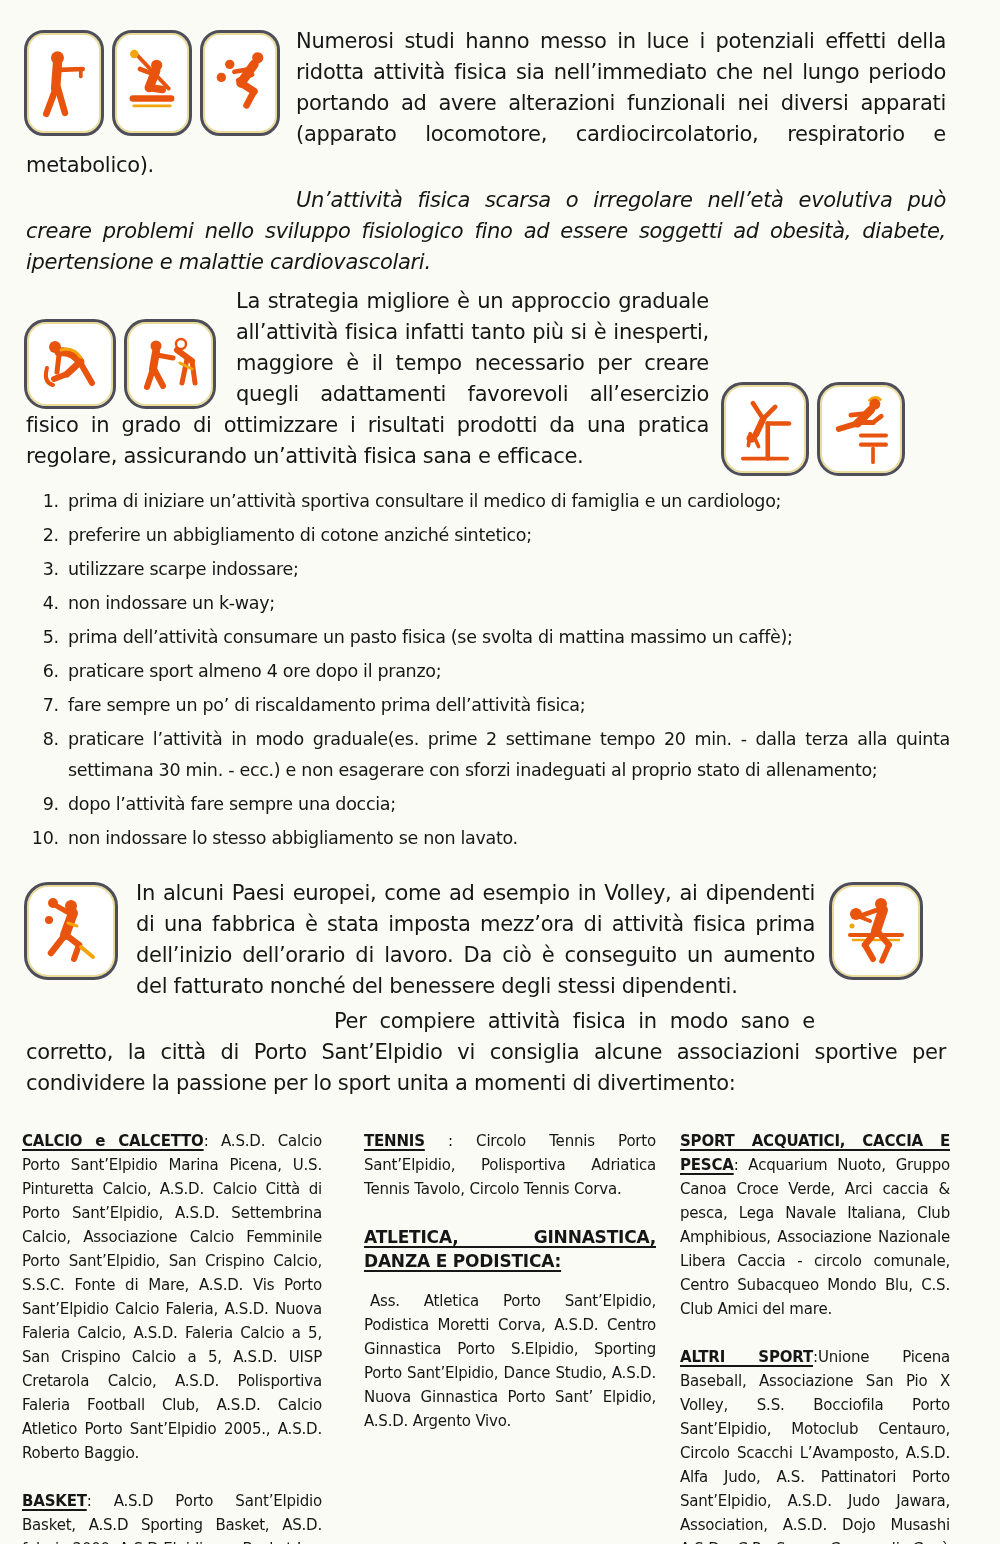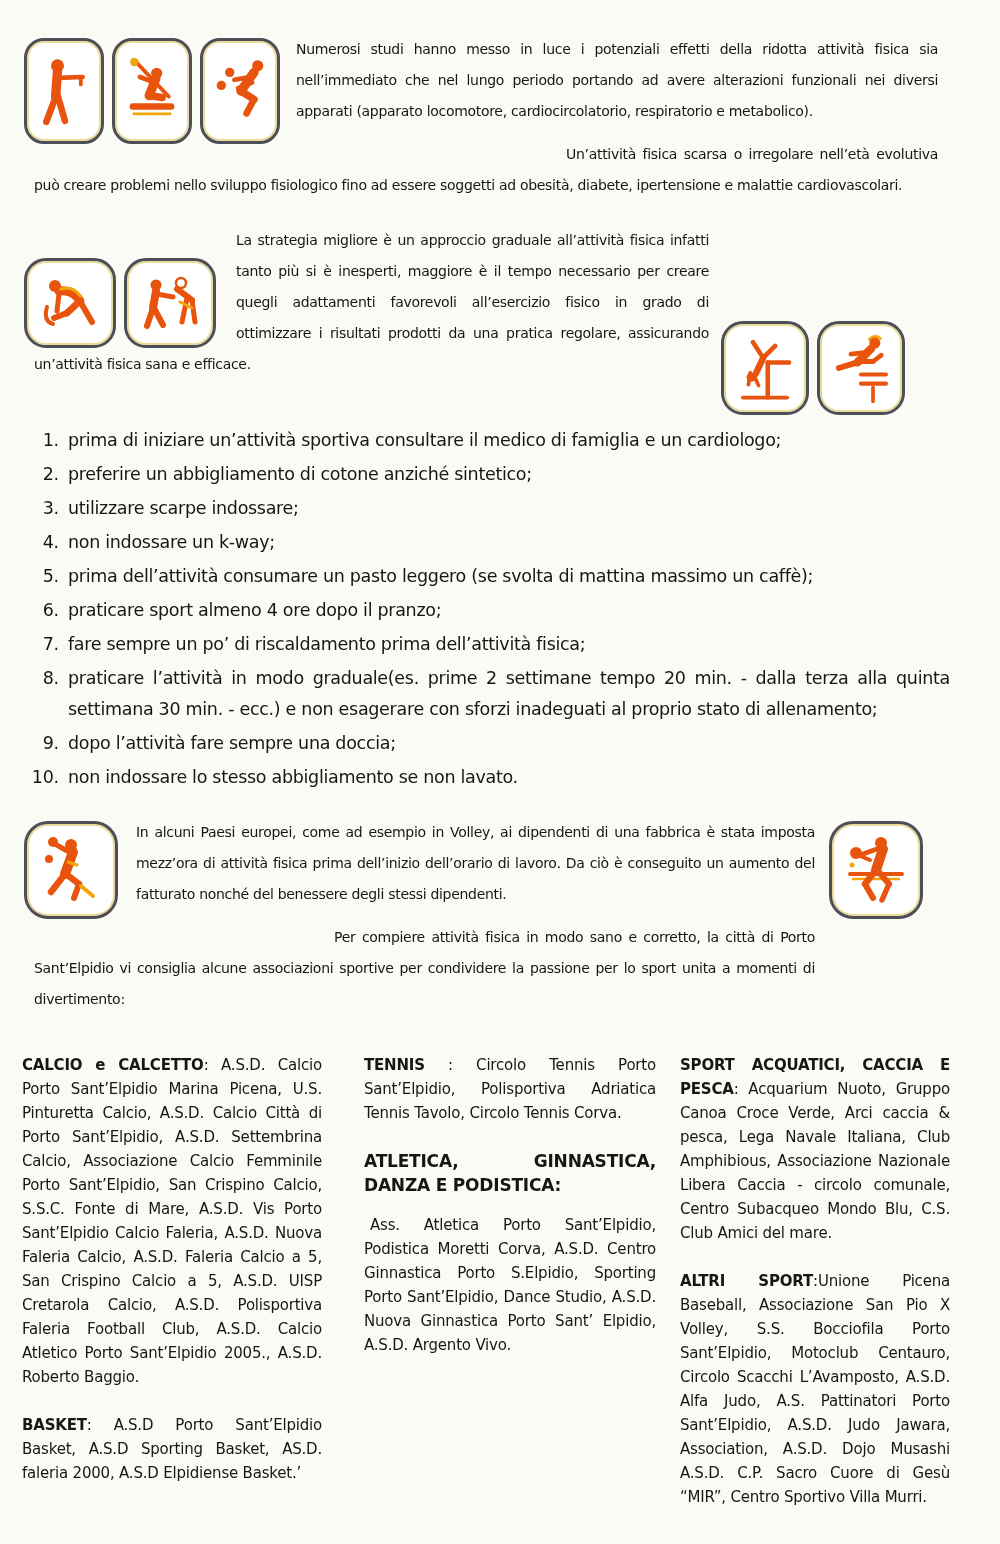--- a/index.html
+++ b/index.html
@@ -4,22 +4,22 @@
 <style>
   html,body{margin:0;padding:0;}
   body{
     width:1000px;min-height:1544px;background:#fbfbf5;
     font-family:"DejaVu Sans","Liberation Sans",sans-serif;
     color:#161616;
   }
   .page{position:relative;box-sizing:border-box;width:1000px;min-height:1544px;
         padding:22px 50px 10px 22px;}
   
-  p{margin:12px;font-size:14px;line-height:31px;text-align:justify;letter-spacing:-0.3px;}
-  .ind-270{text-indent:270px;}
+  p{margin:4px;font-size:21px;line-height:31px;text-align:justify;letter-spacing:-0.3px;}
+  .ind-270{text-indent:270px;font-style:italic;}
   .ind-215{text-indent:215px;}
   .ind-198{text-indent:198px;}
   .clear{clear:both;height:0;}
   
   .tilegroup{display:flex;gap:8px;}
   .fl{float:left;}
   .fr{float:right;}
   .g1{margin:4px 16px 6px 2px;}
   .g2{margin:33px 20px 0 2px;}
   .g3{margin:96px 45px 0 12px;}
@@ -39,21 +39,21 @@
               text-align:justify;letter-spacing:-0.3px;}
   
   .blk{margin-top:24px;}
   
   .cols{display:flex;margin-top:26px;}
   .col{box-sizing:border-box;}
   .col1{width:300px;margin-right:42px;}
   .col2{width:292px;margin-right:24px;}
   .col3{flex:1;}
   .col p{font-size:15px;line-height:24px;letter-spacing:-0.2px;margin:0 0 24px 0;}
-  .colhead{font-weight:bold;
+  .colhead{font-weight:bold;text-decoration:underline;
            text-decoration-thickness:2px;text-underline-offset:3px;}
   .colhead.block{display:block;font-size:17px;line-height:24px;text-align:justify;
                  letter-spacing:-0.2px;margin-bottom:2px;}
   .col p.afterhead{margin-top:16px;text-indent:6px;}
 </style>
 </head>
 <body>
 
 <div class="page">
 
@@ -159,21 +159,21 @@
     </div>
     <p>La strategia migliore è un approccio graduale all’attività fisica infatti tanto più si è inesperti, maggiore è il tempo necessario per creare quegli adattamenti favorevoli all’esercizio fisico in grado di ottimizzare i risultati prodotti da una pratica regolare, assicurando un’attività fisica sana e efficace.</p>
   </section>
   <div class="clear"></div>
 
   <ol class="rules">
     <li>prima di iniziare un’attività sportiva consultare il medico di famiglia e un cardiologo;</li>
     <li>preferire un abbigliamento di cotone  anziché sintetico;</li>
     <li>utilizzare scarpe indossare;</li>
     <li>non indossare un k-way;</li>
-    <li>prima dell’attività consumare un pasto leggero (se svolta di mattina massimo un caffè);</li>
+    <li>prima dell’attività consumare un pasto fisica (se svolta di mattina massimo un caffè);</li>
     <li>praticare sport almeno 4 ore dopo il pranzo;</li>
     <li>fare sempre un po’ di riscaldamento prima dell’attività fisica;</li>
     <li>praticare l’attività in modo graduale(es. prime 2 settimane tempo 20 min. - dalla terza alla quinta settimana 30 min. - ecc.) e non esagerare con sforzi inadeguati al proprio stato di allenamento;</li>
     <li>dopo l’attività fare sempre una doccia;</li>
     <li>non indossare lo stesso abbigliamento se non lavato.</li>
   </ol>
 
   <section class="blk">
     <div class="tilegroup fl g4">
       <div class="tile t4">

